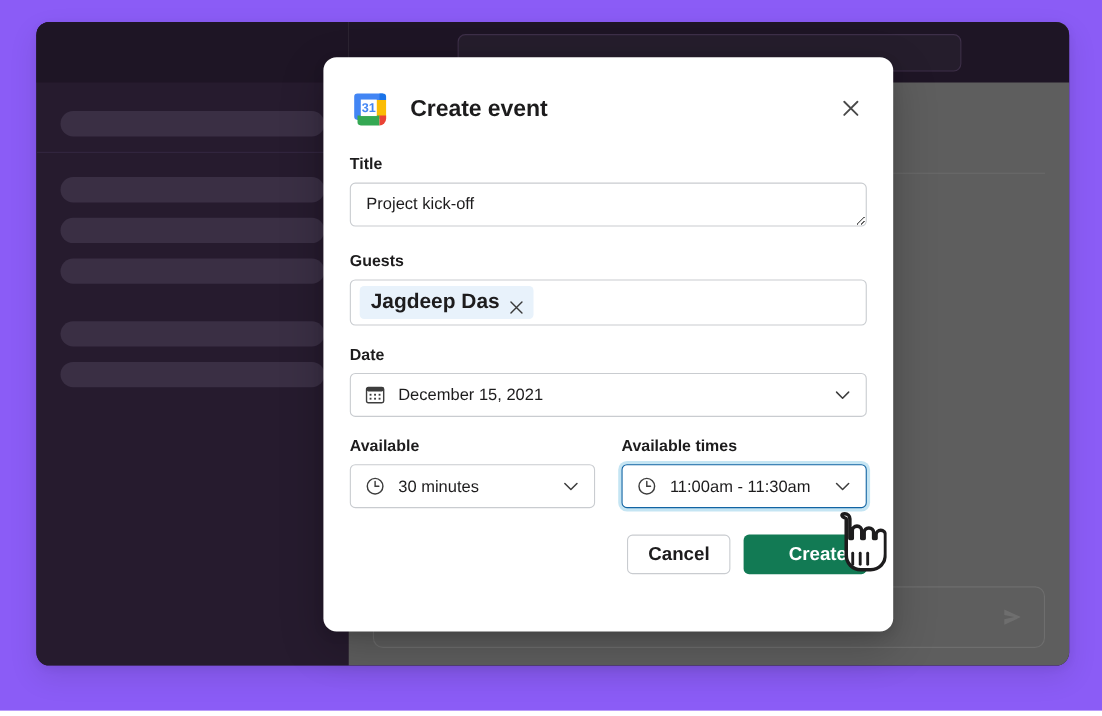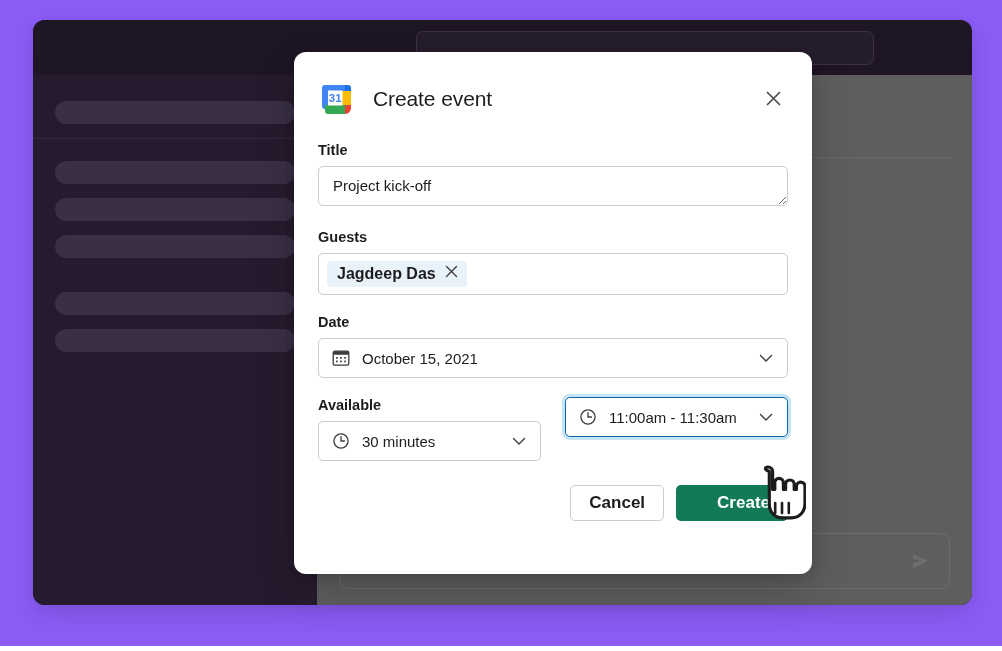--- a/index.html
+++ b/index.html
@@ -138,21 +138,21 @@
     margin-bottom: 22px;
   }
   #gcal-icon {
     width: 37px;
     height: 37px;
     position: relative;
     flex: 0 0 37px;
   }
   #modal-title {
     font-size: 21px;
-    font-weight: normal;
+    font-weight: bold;
     color: #1d1c1d;
     margin-left: 18px;
     letter-spacing: -0.1px;
   }
   #close-button {
     position: absolute;
     right: 2px;
     top: 7px;
     width: 26px;
     height: 26px;
@@ -191,26 +191,26 @@
     border: 1px solid #c9ccd0;
     border-radius: 5px;
     background: #fff;
     display: flex;
     align-items: center;
     padding: 0 8px;
     gap: 8px;
   }
   .guest-chip {
     display: inline-flex;
-    align-items: flex-start;
+    align-items: flex-end;
     gap: 9px;
     background: #e8f2fb;
     border-radius: 4px;
     padding: 4px 9px 4px 10px;
-    font-size: 16px;
+    font-size: 19px;
     font-weight: bold;
     color: #1d1c1d;
     cursor: default;
   }
   .chip-x { cursor: pointer; display: flex; }
 
   .select-control {
     width: 100%;
     height: 40px;
     border: 1px solid #c9ccd0;
@@ -385,21 +385,21 @@
             <g fill="#3d3d3d">
               <rect x="4" y="8" width="1.7" height="1.7"></rect>
               <rect x="8.1" y="8" width="1.7" height="1.7"></rect>
               <rect x="12.2" y="8" width="1.7" height="1.7"></rect>
               <rect x="4" y="11.6" width="1.7" height="1.7"></rect>
               <rect x="8.1" y="11.6" width="1.7" height="1.7"></rect>
               <rect x="12.2" y="11.6" width="1.7" height="1.7"></rect>
             </g>
           </svg>
         </span>
-        <span class="select-value">October 15, 2021</span>
+        <span class="select-value">December 15, 2021</span>
         <span class="chevron">
           <svg width="18" height="18" viewBox="0 0 18 18">
             <path d="M3.5 6.5 L9 12 L14.5 6.5" fill="none" stroke="#3d3d3d" stroke-width="1.4" stroke-linecap="round" stroke-linejoin="round"></path>
           </svg>
         </span>
       </div>
     </div>
 
     <div id="two-col">
       <div>
@@ -414,20 +414,21 @@
           <span class="select-value">30 minutes</span>
           <span class="chevron">
             <svg width="18" height="18" viewBox="0 0 18 18">
               <path d="M3.5 6.5 L9 12 L14.5 6.5" fill="none" stroke="#3d3d3d" stroke-width="1.4" stroke-linecap="round" stroke-linejoin="round"></path>
             </svg>
           </span>
         </div>
       </div>
 
       <div>
+        <div class="field-label">Available times</div>
         <div class="select-control focused">
           <span class="select-icon">
             <svg width="18" height="18" viewBox="0 0 18 18">
               <circle cx="9" cy="9" r="7.1" fill="none" stroke="#3d3d3d" stroke-width="1.3"></circle>
               <path d="M9 4.6 L9 9 L12.4 9" fill="none" stroke="#3d3d3d" stroke-width="1.3" stroke-linecap="round"></path>
             </svg>
           </span>
           <span class="select-value">11:00am - 11:30am</span>
           <span class="chevron">
             <svg width="18" height="18" viewBox="0 0 18 18">

